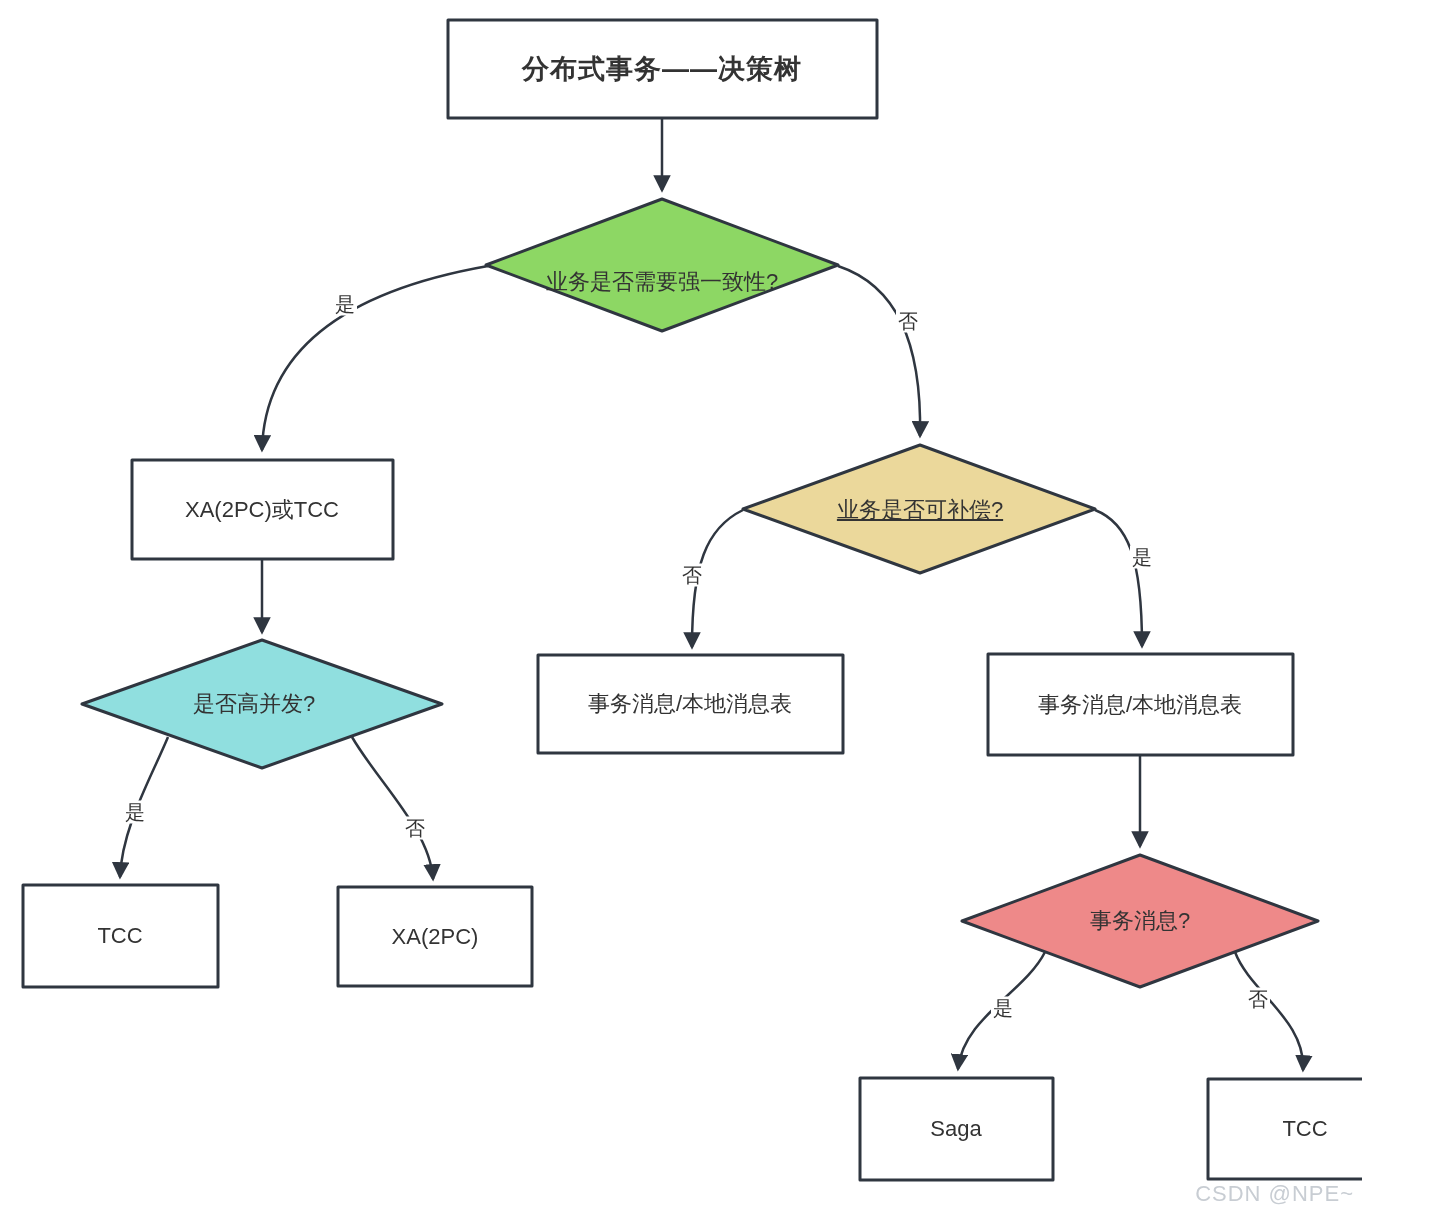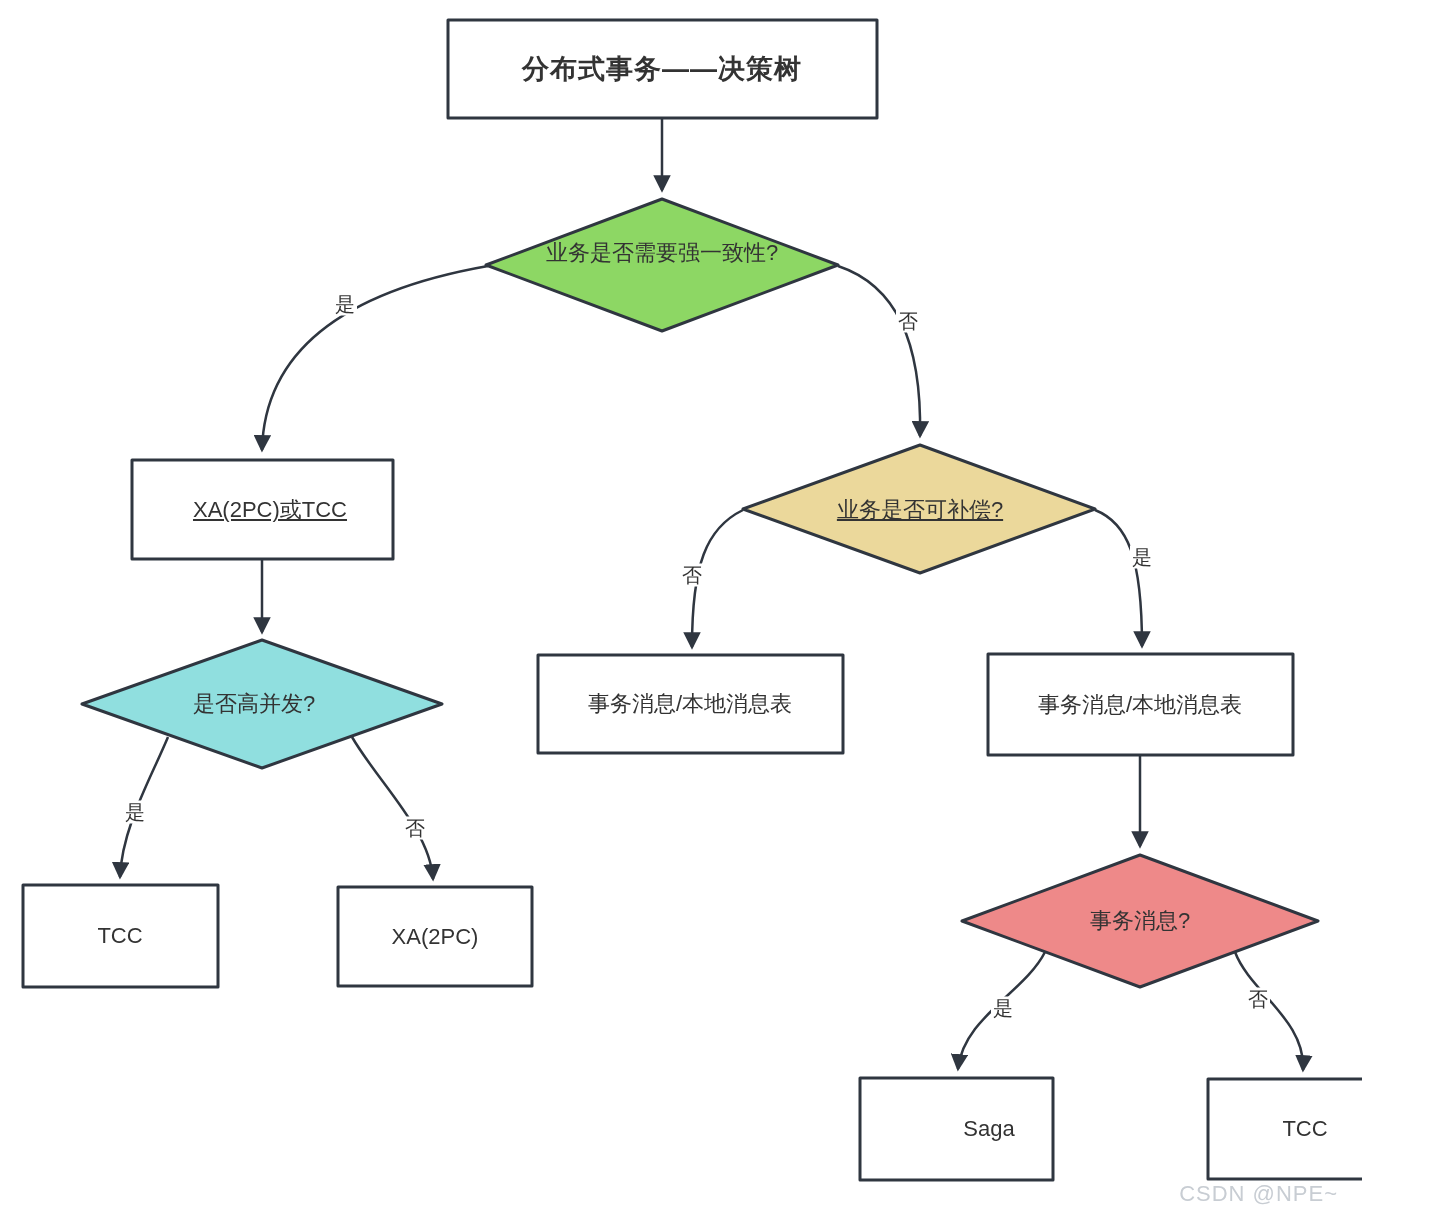--- a/index.html
+++ b/index.html
@@ -26,21 +26,21 @@
     transform:translate(-50%,-50%);
     white-space:nowrap;
     font-size:20px;
     color:var(--c-text,#333);
     background:#ffffff;
     padding:0 2px;
     line-height:1.15;
   }
   .watermark {
     position:absolute;
-    right:24px; top:1181px;
+    right:8px; top:1181px;
     font-size:22px;
     color:var(--c-watermark,#c8cdd3);
     letter-spacing:1px;
   }
   .edge { fill:none; stroke:var(--c-stroke,#2f3640); stroke-width:2.5; }
   .shape { stroke:var(--c-stroke,#2f3640); stroke-width:3; stroke-linejoin:round; }
   .box { fill:#ffffff; }
 </style>
 </head>
 <body>
@@ -74,30 +74,30 @@
     <rect class="shape box" x="338" y="887" width="194" height="99"></rect>
     <polygon class="shape" points="920,445 1095,509 920,573 743,509" style="fill:var(--c-yellow,#ebd89b)"></polygon>
     <rect class="shape box" x="538" y="655" width="305" height="98"></rect>
     <rect class="shape box" x="988" y="654" width="305" height="101"></rect>
     <polygon class="shape" points="1140,855 1318,921 1140,987 962,921" style="fill:var(--c-red,#ee8989)"></polygon>
     <rect class="shape box" x="860" y="1078" width="193" height="102"></rect>
     <rect class="shape box" x="1208" y="1079" width="194" height="100"></rect>
   </svg>
 
   <div class="nlabel title-label" style="left:662px; top:69px;">分布式事务——决策树</div>
-  <div class="nlabel" style="left:662px; top:253px;">业务是否需要强一致性?</div>
-  <div class="nlabel" style="left:270px; top:510px;text-decoration:underline;">XA(2PC)或TCC</div>
+  <div class="nlabel" style="left:662px; top:282px;">业务是否需要强一致性?</div>
+  <div class="nlabel" style="left:262px; top:510px;">XA(2PC)或TCC</div>
   <div class="nlabel" style="left:254px; top:704px;">是否高并发?</div>
   <div class="nlabel" style="left:120px; top:936px;">TCC</div>
   <div class="nlabel" style="left:435px; top:937px;">XA(2PC)</div>
   <div class="nlabel" style="left:920px; top:510px;text-decoration:underline;">业务是否可补偿?</div>
   <div class="nlabel" style="left:690px; top:704px;">事务消息/本地消息表</div>
   <div class="nlabel" style="left:1140px; top:705px;">事务消息/本地消息表</div>
   <div class="nlabel" style="left:1140px; top:921px;">事务消息?</div>
-  <div class="nlabel" style="left:956px; top:1129px;margin-left:33px;">Saga</div>
+  <div class="nlabel" style="left:956px; top:1129px;">Saga</div>
   <div class="nlabel" style="left:1305px; top:1129px;">TCC</div>
 
   <div class="elabel" style="left:345px; top:304px;">是</div>
   <div class="elabel" style="left:908px; top:321px;">否</div>
   <div class="elabel" style="left:135px; top:812px;">是</div>
   <div class="elabel" style="left:415px; top:828px;">否</div>
   <div class="elabel" style="left:692px; top:575px;">否</div>
   <div class="elabel" style="left:1142px; top:557px;">是</div>
   <div class="elabel" style="left:1003px; top:1008px;">是</div>
   <div class="elabel" style="left:1258px; top:999px;">否</div>

